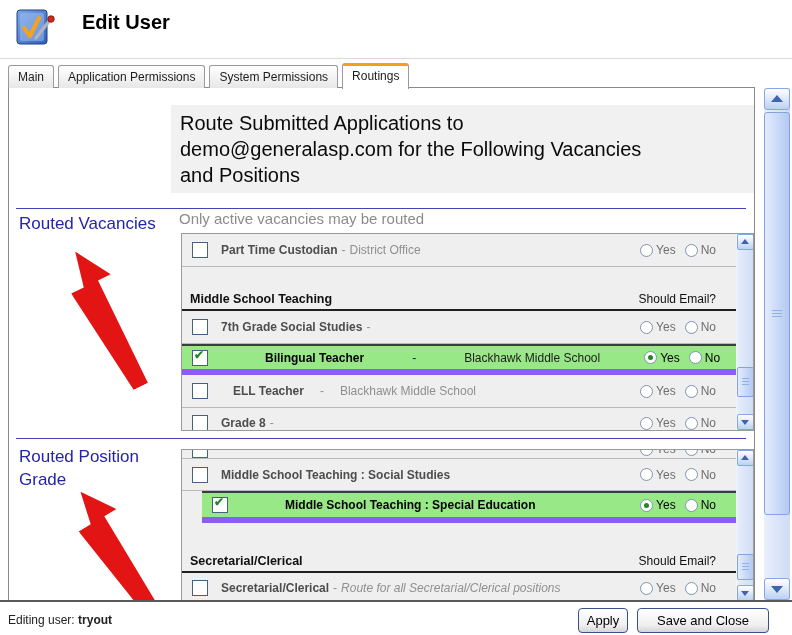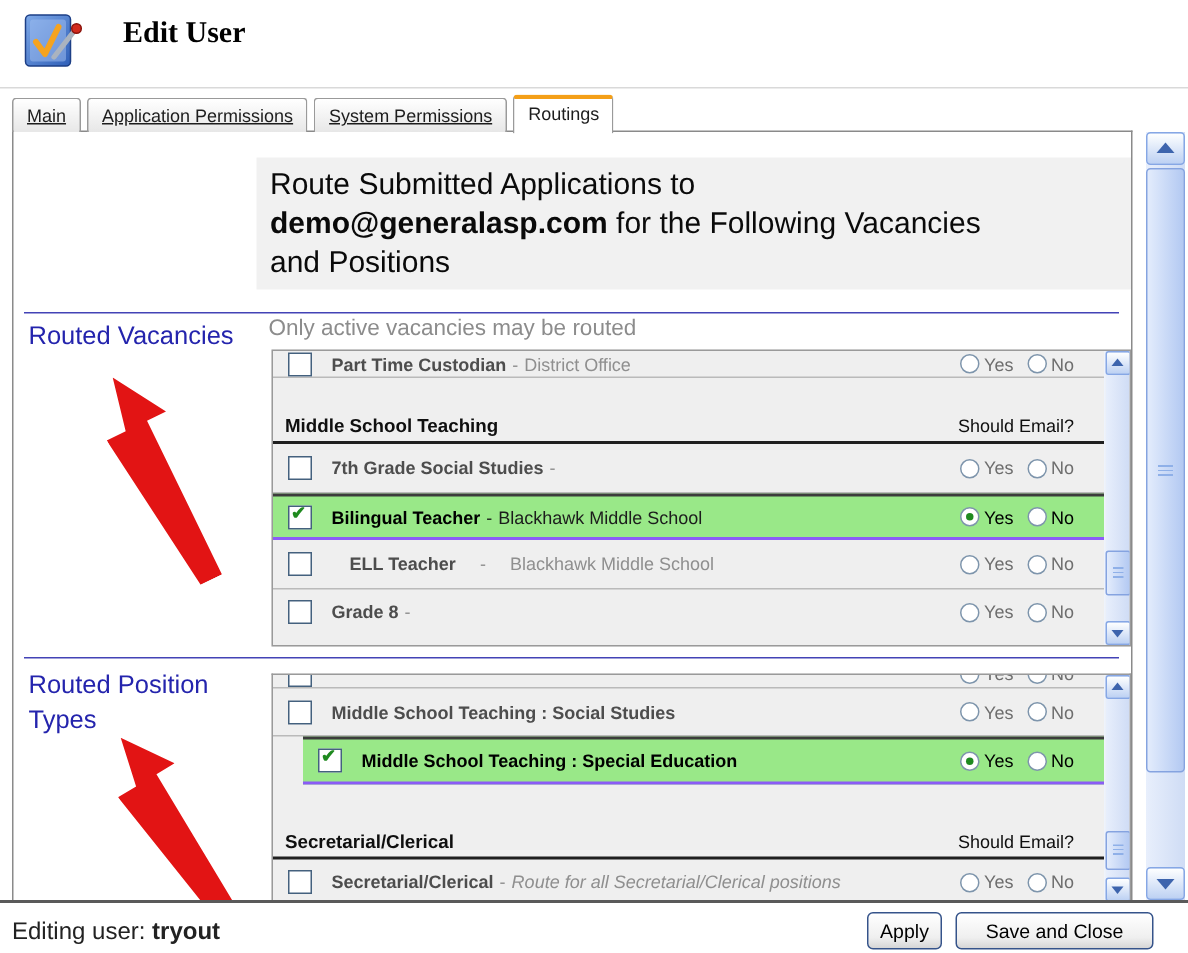--- a/index.html
+++ b/index.html
@@ -1,39 +1,39 @@
 <!DOCTYPE html>
 <html><head>
 <meta charset="utf-8">
 <style>
   html,body{margin:0;padding:0;background:#fff;}
   .page{position:relative;width:792px;height:635px;background:#fff;overflow:hidden;
         font-family:"Liberation Sans",sans-serif;}
 
   
-  .hdr{position:absolute;left:0;top:0;width:792px;height:58px;background:#fff;border-bottom:1px solid #d9d9d9;font-family:Liberation Serif, serif;}
+  .hdr{position:absolute;left:0;top:0;width:792px;height:58px;background:#fff;border-bottom:1px solid #d9d9d9;}
   .hdr-icon{position:absolute;left:12px;top:7px;width:46px;height:44px;}
   .hdr-title{position:absolute;left:82px;top:11px;font-size:20px;font-weight:bold;color:#000;}
   .hdr-sub{position:absolute;left:83px;top:37px;font-size:12px;color:#9b9b9b;}
 
   
   .tabs{position:absolute;left:8px;top:63px;display:flex;gap:4px;align-items:flex-end;z-index:5;}
   .tab{border:1px solid #9a9a9a;border-bottom:none;border-radius:3px 3px 0 0;
        padding:4px 9px 4px;font-size:12px;color:#1d1d1d;cursor:pointer;
        background:linear-gradient(#ffffff,#e7e7e7);}
-  .tab .tl{text-decoration:underline;}
+  .tab .tl{}
   .tab.active{background:#fff;border-top:3px solid #f49f17;padding-top:3px;padding-bottom:6px;margin-bottom:-1px;}
   .tab.active .tl{text-decoration:none;}
 
   
   .panel{position:absolute;left:8px;top:87px;width:745px;height:513px;border:1px solid #8a8a8a;
          border-bottom:none;background:#fff;overflow:hidden;}
   .head-block{position:absolute;left:162px;top:17px;right:0;height:88px;background:#f1f1f1;}
   .head-text{position:absolute;left:9px;top:5px;width:480px;font-size:20px;line-height:26px;color:#0a0a0a;}
-  .head-text b{font-weight:bold;}
+  .head-text b{font-weight:normal;}
   .hr{position:absolute;left:7px;right:8px;border-top:1px solid #4343b6;}
   .hr1{top:120px;} .hr2{top:350px;}
   .sec-label{position:absolute;left:10px;width:150px;font-size:17px;line-height:23px;color:#2424ad;}
   .lab1{top:124px;} .lab2{top:357px;}
   .note{position:absolute;left:170px;top:122px;font-size:15px;color:#8c8c8c;}
 
   
   .arrow{position:absolute;width:44px;background:#e21414;
          clip-path:polygon(50% 0%,100% 24%,68% 24%,68% 100%,32% 100%,0% 24%,32% 24%);
          filter:drop-shadow(4px 4px 3px rgba(0,0,0,.45));}
@@ -41,21 +41,21 @@
   .arr2{left:94px;top:482px;height:138px;transform:rotate(-31deg);}
 
   
   .list{position:absolute;left:172px;width:573px;background:#efefef;border:1px solid #9a9a9a;box-sizing:border-box;overflow:hidden;}
   .list1{top:145px;height:198px;}
   .list2{top:361px;height:152px;border-bottom:none;}
   .rows{position:absolute;left:0;top:0;right:17px;bottom:0;display:flex;flex-direction:column;}
   .lrow{position:relative;display:flex;align-items:center;flex:none;box-sizing:border-box;
         padding:0 20px 0 10px;border-bottom:1px solid #bababa;}
   .lrow.nb{border-bottom:none;}
-  .lrow.hl{background:#99e888;border-top:2px solid #3c3c3c;border-bottom:2px solid #8b5cf6;}
+  .lrow.hl{background:#99e888;border-top:2px solid #3c3c3c;border-bottom:6px solid #8b5cf6;gap:44px;}
   .cb{width:14px;height:14px;border:1px solid #44617e;background:#fff;flex:none;position:relative;}
   .cb.on::after{content:"\2714";position:absolute;left:1px;top:-3px;font-size:12px;font-weight:bold;color:#1f8a1f;}
   .iname{font-weight:bold;font-size:12px;color:#4d4d4d;margin-left:13px;white-space:nowrap;}
   .idash,.iloc{font-size:12px;color:#8f8f8f;margin-left:4px;white-space:nowrap;}
   .idesc{font-size:12px;color:#8f8f8f;margin-left:4px;font-style:italic;white-space:nowrap;}
   .hl .iname{color:#000;} .hl .idash,.hl .iloc{color:#1c1c1c;}
   .radios{margin-left:auto;display:flex;align-items:flex-start;gap:9px;flex:none;}
   .radio{display:flex;align-items:center;gap:3px;cursor:pointer;}
   .rb{width:13px;height:13px;border-radius:50%;border:1px solid #7e95ac;background:#fff;position:relative;flex:none;box-sizing:border-box;}
   .rb.sel::after{content:"";position:absolute;left:3px;top:3px;width:5px;height:5px;border-radius:50%;background:#1f8a1f;}
@@ -88,21 +88,21 @@
   .osb .obtn.up{top:0;} .osb .obtn.down{bottom:0;}
   .osb .obtn.up::after{content:"";position:absolute;left:6px;top:6px;border:6px solid transparent;border-top:none;border-bottom:7px solid #3d64ad;}
   .osb .obtn.down::after{content:"";position:absolute;left:6px;top:7px;border:6px solid transparent;border-bottom:none;border-top:7px solid #3d64ad;}
   .osb .othumb{position:absolute;left:0;top:24px;width:26px;height:403px;background:linear-gradient(90deg,#e3ecfc,#b3c9f2);
         border:1px solid #85a3e0;border-radius:3px;box-sizing:border-box;}
   .osb .othumb::after{content:"";position:absolute;left:7px;right:7px;top:50%;height:9px;margin-top:-4px;
         background:repeating-linear-gradient(to bottom,#8fb0e8 0 1px,rgba(0,0,0,0) 1px 3px);}
 
   
   .footer{position:absolute;left:0;top:600px;width:792px;height:35px;background:#fff;border-top:2px solid #5a5a5a;box-sizing:content-box;}
-  .editing{position:absolute;left:8px;top:11px;font-size:16px;color:#222;}
+  .editing{position:absolute;left:8px;top:11px;font-size:12px;color:#222;}
   .editing b{font-weight:bold;}
   .xpbtn{position:absolute;top:6px;height:25px;border:1px solid #35538a;border-radius:4px;
          background:linear-gradient(#ffffff,#efefef 70%,#d6d6d6);font-size:13px;color:#000;
          font-family:"Liberation Sans",sans-serif;display:flex;align-items:center;justify-content:center;cursor:pointer;box-sizing:border-box;}
   .btn-apply{left:578px;width:50px;}
   .btn-save{left:637px;width:132px;}
 </style>
 </head>
 <body>
 
@@ -140,21 +140,21 @@
       <div class="head-text"><span>Route Submitted Applications to </span><b>demo@generalasp.com</b><span> for the Following Vacancies and Positions</span></div>
     </div>
 
     <div class="hr hr1"></div>
     <div class="sec-label lab1">Routed Vacancies</div>
     <div class="note">Only active vacancies may be routed</div>
 
     <div class="list list1">
       <div class="rows">
 
-        <div class="lrow" style="height:18px;">
+        <div class="lrow" style="height:33px;">
           <span class="cb"></span>
           <span class="iname">Part Time Custodian</span>
           <span class="idash">-</span>
           <span class="iloc">District Office</span>
           <span class="radios">
             <span class="radio">
                 <span class="rb"></span>
                 <span class="rlabel">Yes</span>
               </span>
             <span class="radio">
@@ -239,21 +239,21 @@
       </div>
 
       <div class="lsb">
         <div class="sbtn up"></div>
         <div class="sthumb t1"></div>
         <div class="sbtn down"></div>
       </div>
     </div>
 
     <div class="hr hr2"></div>
-    <div class="sec-label lab2">Routed Position Types</div>
+    <div class="sec-label lab2">Routed Position Grade</div>
 
     <div class="list list2">
       <div class="rows">
 
         <div class="lrow partial" style="height:9px;">
           <span class="cb"></span>
           <span class="radios">
             <span class="radio">
                 <span class="rb"></span>
                 <span class="rlabel">Yes</span>

